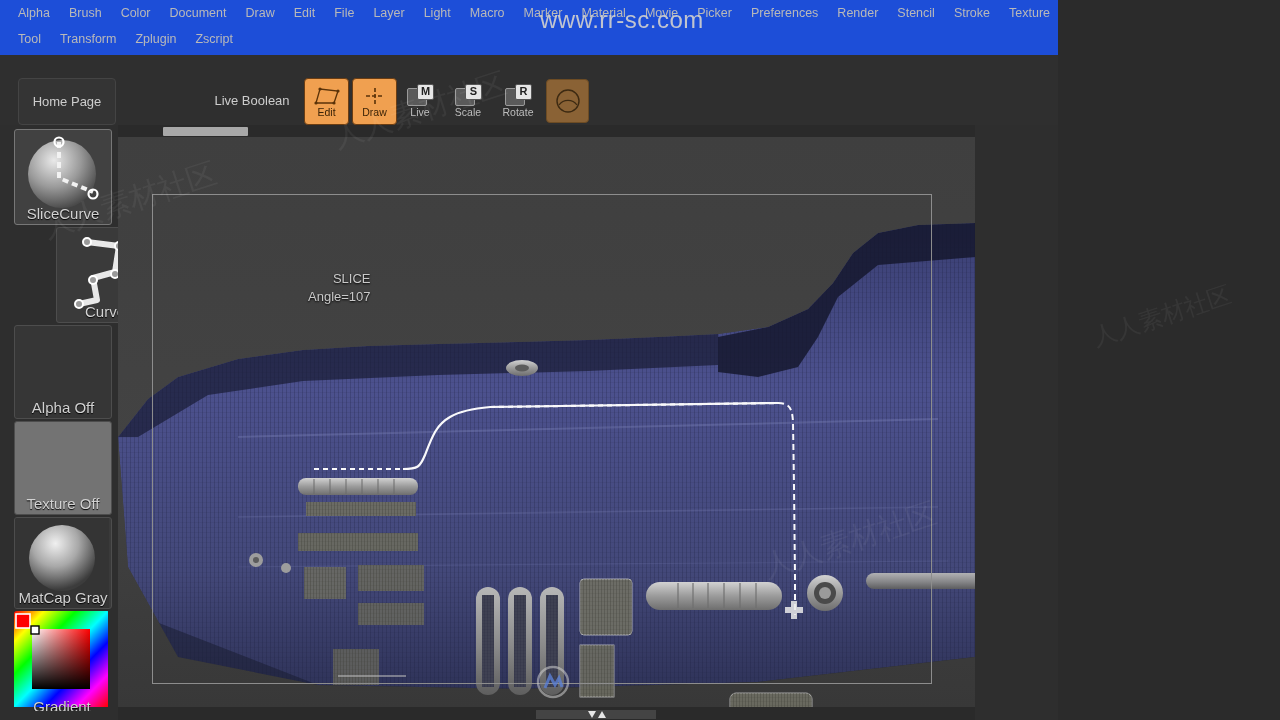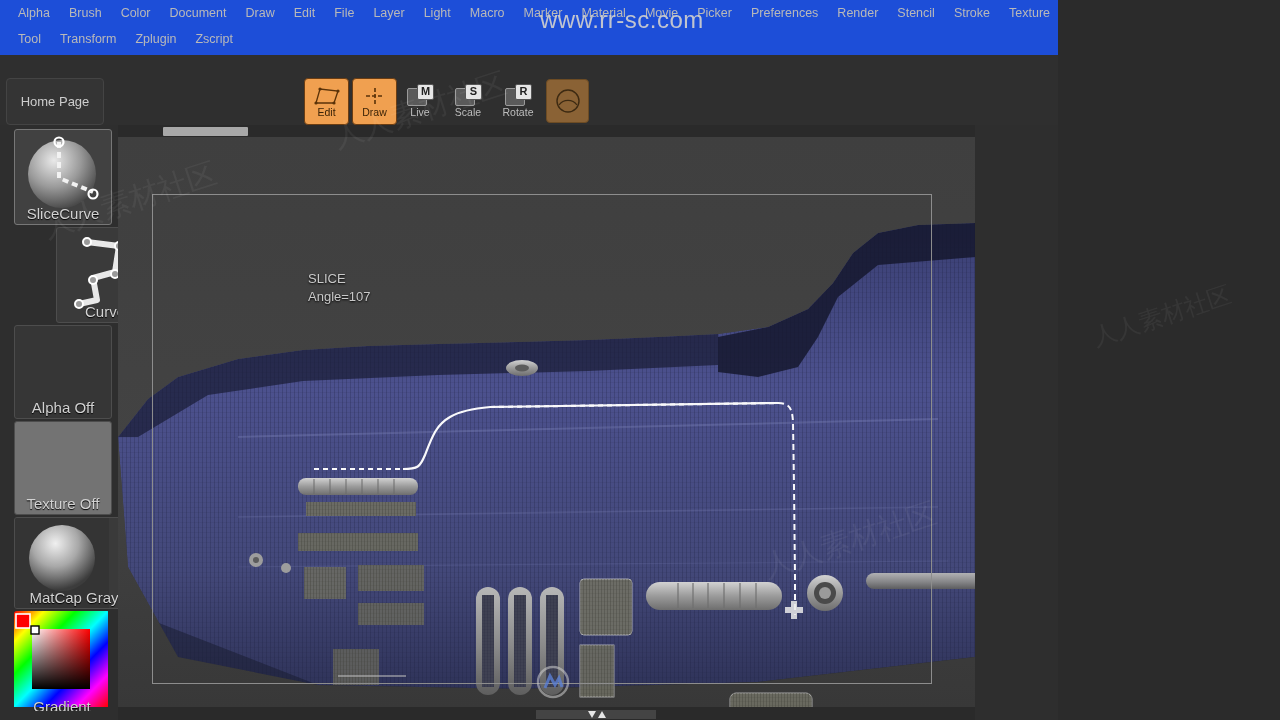--- a/index.html
+++ b/index.html
@@ -101,22 +101,25 @@
     <div class="menurow" id="menurow2">
         <div class="menuitem">Tool</div>
         <div class="menuitem">Transform</div>
         <div class="menuitem">Zplugin</div>
         <div class="menuitem">Zscript</div>
       </div>
     <div class="watermark-top">www.rr-sc.com</div>
   </div>
 
   <div class="toolbar">
-    <div class="tbtn flat" style="left:6px;top:23px;width:96px;height:45px;">
+    <div class="tbtn flat" style="left:18px;top:23px;width:96px;height:45px;">
         <span>Home Page</span>
+      </div>
+    <div class="tbtn plain" style="left:206px;top:23px;width:92px;height:45px;">
+        <span>Live Boolean</span>
       </div>
 
     <div class="tbtn orange" style="left:304px;top:23px;width:43px;height:45px;flex-direction:column;">
       <svg width="26" height="20" viewBox="0 0 26 20">
         <path d="M2 17 L6 3 L24 5 L20 17 Z" fill="none" stroke="#5a3208" stroke-width="1.3"></path>
         <circle cx="6" cy="3" r="1.6" fill="#5a3208"></circle>
           <circle cx="24" cy="5" r="1.6" fill="#5a3208"></circle>
         <circle cx="2" cy="17" r="1.6" fill="#5a3208"></circle>
           <circle cx="20" cy="17" r="1.6" fill="#5a3208"></circle>
       </svg>
@@ -234,21 +237,21 @@
     <div class="shelfcell" style="top:200px;height:92px;background:#363636;">
       <div class="thumb"></div>
       <div class="caption">Alpha Off</div>
     </div>
 
     <div class="shelfcell" style="top:296px;height:92px;background:#737373;">
       <div class="thumb"></div>
       <div class="caption">Texture Off</div>
     </div>
 
-    <div class="shelfcell" style="top:392px;height:90px;padding-left:22px;">
+    <div class="shelfcell" style="top:392px;height:90px;">
       <div class="thumb">
         <svg width="94" height="90" viewBox="0 0 94 90">
           <defs>
               <radialGradient id="sph2" cx="40%" cy="28%" r="70%">
             <stop offset="0%" stop-color="#f0f0f0"></stop>
                 <stop offset="50%" stop-color="#a8a8a8"></stop>
             <stop offset="100%" stop-color="#3c3c3c"></stop>
               </radialGradient>
             </defs>
           <rect width="94" height="90" fill="#343434"></rect>
@@ -464,21 +467,21 @@
           <path d="M660 266 C672 266 674 272 675 284 L676 350 L677 440 L677 478" stroke="#ffffff" stroke-width="2" fill="none" stroke-dasharray="6 4"></path>
         </g>
 
         <g opacity="0.95">
           <path d="M667 470 h6 v-6 h6 v6 h6 v6 h-6 v6 h-6 v-6 h-6 z" fill="#e9e9e9" opacity="0.9"></path>
         </g>
       </svg>
 
       <div class="docframe"></div>
 
-      <div class="sliceLabel" style="left:190px;top:133px;">
+      <div class="sliceLabel" style="left:190px;top:133px;text-align:right;">
         <div>SLICE</div>
         <div>Angle=107</div>
       </div>
 
       <div style="position:absolute;left:418px;top:528px;display:flex;align-items:center;gap:8px;pointer-events:none;">
         <svg width="34" height="34" viewBox="0 0 34 34">
           <circle cx="17" cy="17" r="15" fill="none" stroke="#cfcfcf" stroke-width="2.4" opacity=".55"></circle>
           <path d="M9 23 L14 11 L19 20 L23 13 L26 22" fill="none" stroke="#5b7fd4" stroke-width="3" opacity=".8"></path>
         </svg>
       </div>

